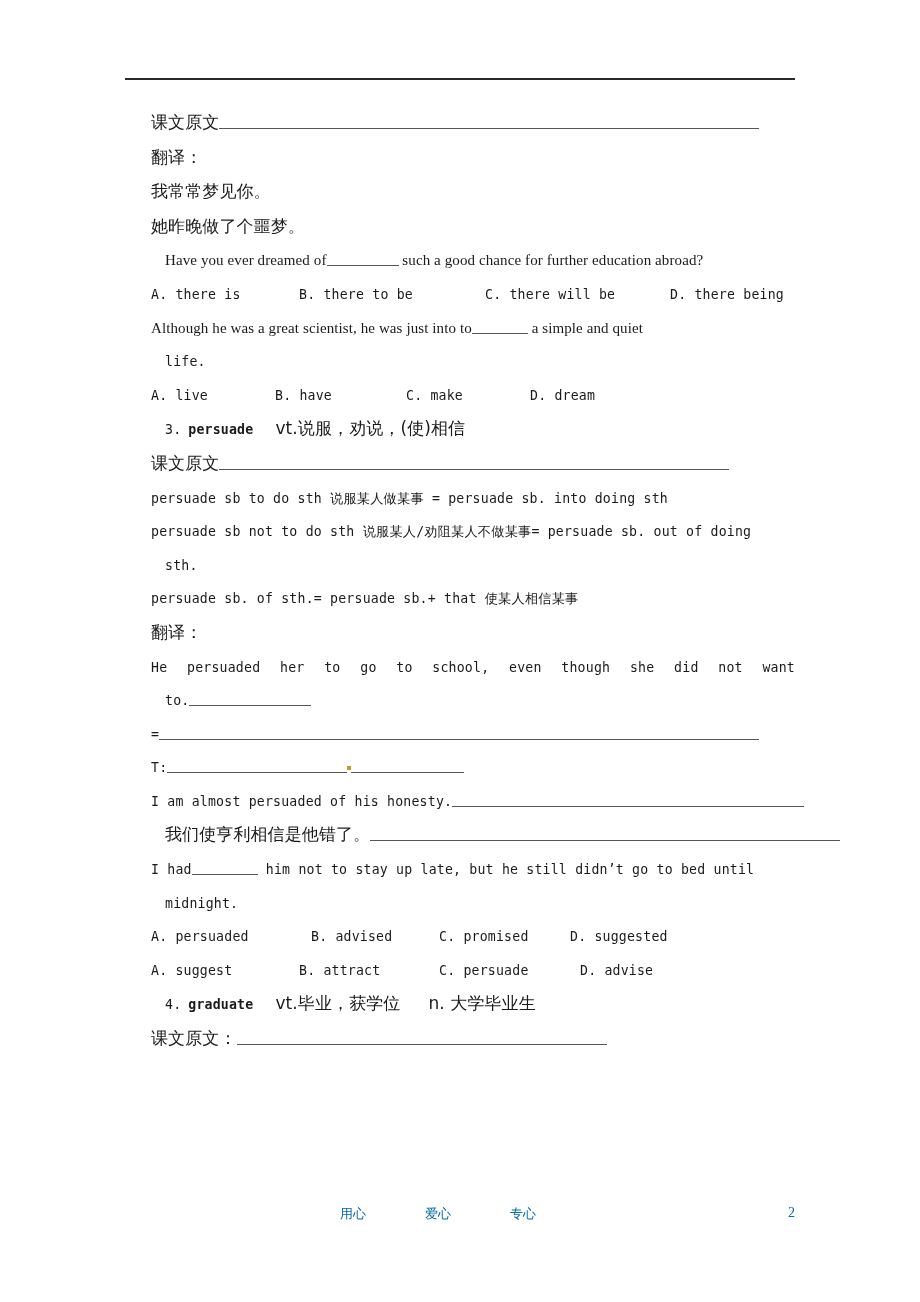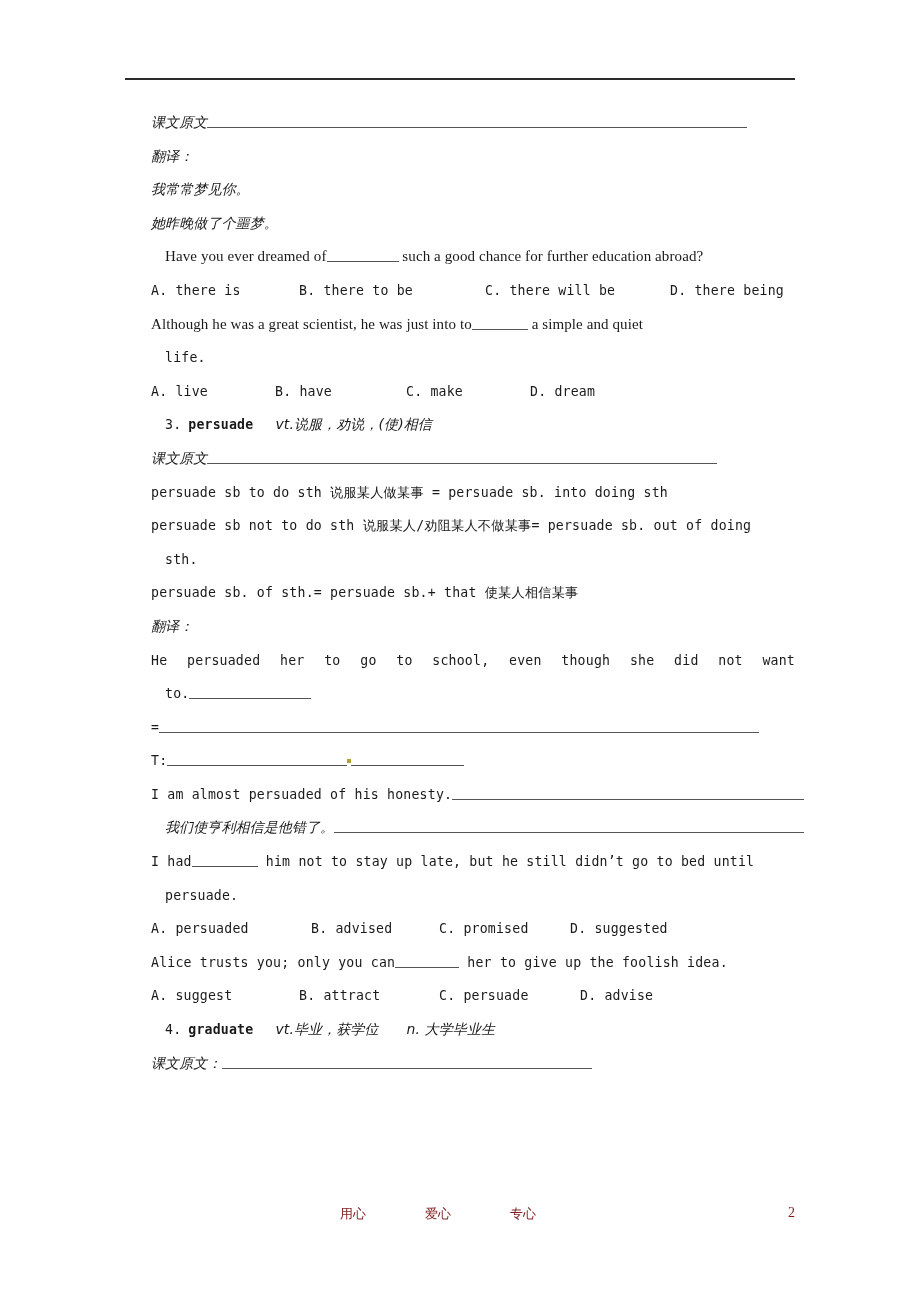--- a/index.html
+++ b/index.html
@@ -45,22 +45,21 @@
     position: relative;
     font-size: 14.6px;
     line-height: 33.6px;
     white-space: nowrap;
     letter-spacing: 0.1px;
   }
   .ln.wrap { white-space: normal; }
 
   .cn {
     font-family: "DejaVu Sans", "Liberation Sans", sans-serif;
-    font-size: 14px;
-    font-style: italic;
+    font-size: 17px;
   }
   .mono {
     font-family: "DejaVu Sans Mono", "Liberation Mono", monospace;
     font-size: 13.2px;
     letter-spacing: 0.2px;
   }
   .serif {
     font-family: "Liberation Serif", "DejaVu Serif", serif;
     font-size: 15.4px;
   }
@@ -86,21 +85,21 @@
   }
 
   
   .footer {
     position: absolute;
     left: 125px;
     top: 1205px;
     width: 670px;
     font-family: "DejaVu Sans", "Liberation Sans", sans-serif;
     font-size: 13px;
-    color: #7f1d1d;
+    color: #0369a1;
   }
   .footer-inner {
     position: relative;
     height: 20px;
   }
   .f1 { position: absolute; left: 215px; }
   .f2 { position: absolute; left: 300px; }
   .f3 { position: absolute; left: 385px; }
   .fpage {
     position: absolute; right: 0;
@@ -215,31 +214,27 @@
 
     <div class="ln noindent">
       <span class="cn">我们使亨利相信是他错了。</span><span class="rule" style="width:470px;"></span>
     </div>
 
     <div class="ln indent1 mono">
       <span>I had</span><span class="rule" style="width:66px;"></span>
       <span>him not to stay up late, but he still didn’t go to bed until</span>
     </div>
     <div class="ln noindent mono">
-      <span>persuade.</span>
+      <span>midnight.</span>
     </div>
 
     <div class="ln indent1 mono">
       <span style="display:inline-block;width:160px;">A. persuaded</span><span style="display:inline-block;width:128px;">B. advised</span><span style="display:inline-block;width:131px;">C. promised</span><span>D. suggested</span>
     </div>
 
-    <div class="ln indent1 mono">
-      <span>Alice trusts you; only you can</span><span class="rule" style="width:64px;"></span>
-      <span>her to give up the foolish idea.</span>
-    </div>
 
     <div class="ln indent1 mono">
       <span style="display:inline-block;width:148px;">A. suggest</span><span style="display:inline-block;width:140px;">B. attract</span><span style="display:inline-block;width:141px;">C. persuade</span><span>D. advise</span>
     </div>
 
     <div class="ln noindent">
       <span class="mono">4.</span><span class="mono bold" style="margin-left:7px;">graduate</span><span class="cn" style="margin-left:22px;">vt.毕业，获学位</span><span class="cn" style="margin-left:28px;">n. 大学毕业生</span>
     </div>
 
     <div class="ln indent1">

